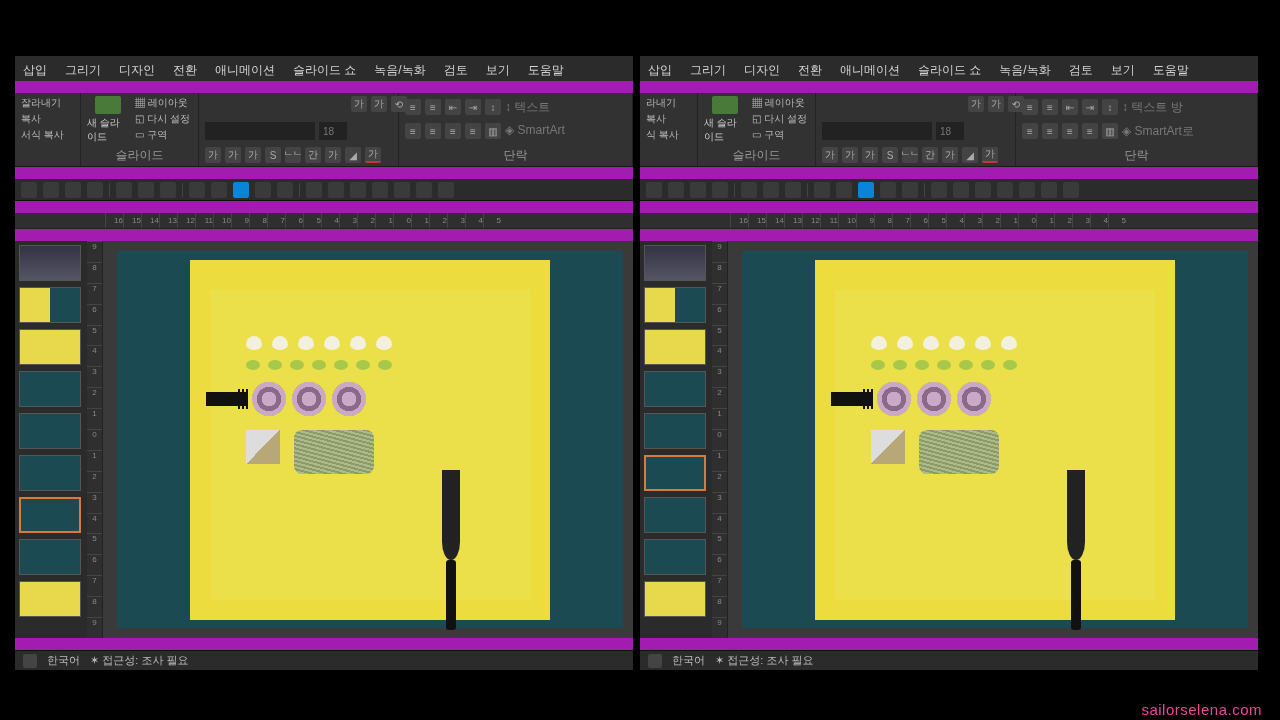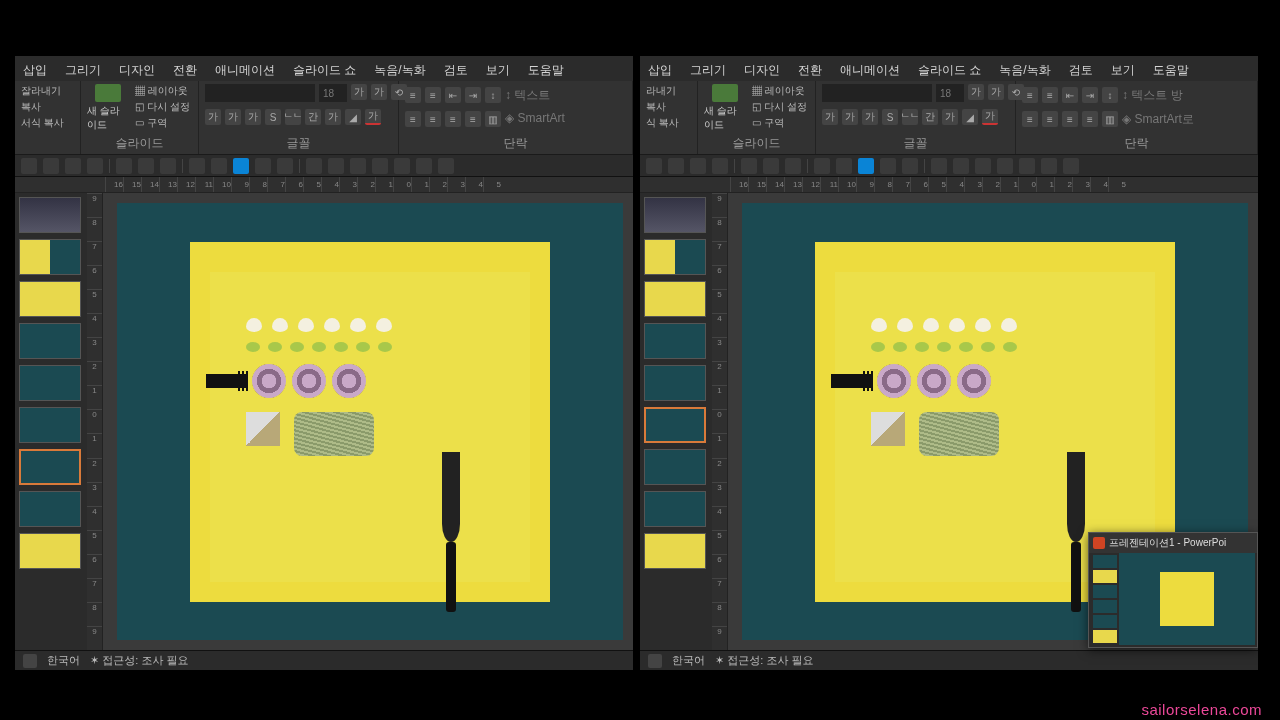--- a/index.html
+++ b/index.html
@@ -10,23 +10,24 @@
     overflow: hidden;
     font-family: "Malgun Gothic", sans-serif;
     font-size: 11px;
     color: #ccc;
     position: relative;
   }
   .window {
     position: absolute;
     top: 56px;
     width: 618px;
-    background: #701a75;
+    background: #a21caf;
     display: flex;
     flex-direction: column;
+    gap: 12px;
   }
   .window.left { left: 15px; height: 614px; }
   .window.right { left: 640px; height: 614px; }
 
   
   .ribbon-tabs {
     display: flex;
     gap: 10px;
     padding: 4px 4px 0 4px;
     background: #2b2b2b;
@@ -55,21 +56,21 @@
   .col { display: flex; flex-direction: column; gap: 2px; font-size: 10px; color: #bbb; }
   .col span { white-space: nowrap; }
   .bigbtn {
     width: 42px; height: 48px;
     display: flex; flex-direction: column; align-items: center; justify-content: flex-end;
     font-size: 10px; color: #ccc;
   }
   .bigbtn .ic { width: 26px; height: 26px; background: #4a6; border-radius: 2px; margin-bottom: 2px; }
   .fontbox {
     display: flex; align-items: center; gap: 2px;
-    background: #222; padding: 1px 4px; height: 18px; color: #777; font-size: 10px;
+    background: #222; padding: 1px 4px; height: 18px; color: #777; font-size: 10px; margin-top: 26px;
   }
   .toolrow { display: flex; gap: 4px; margin-top: 3px; }
   .tbtn { width: 16px; height: 16px; background: #444; border-radius: 2px; font-size: 10px; display:flex;align-items:center;justify-content:center;color:#aaa;}
   .smarticon { font-size: 12px; color: #777; }
 
   
   .qat {
     height: 22px;
     background: #2b2b2b;
     display: flex;
@@ -631,34 +632,15 @@
       </div>
     </div>
   </div>
 
   <div class="status">
     <div class="ic"></div>
     <span>한국어</span>
     <span>✶ <span>접근성: 조사 필요</span></span>
   </div>
 
-  <div class="preview-popup">
-    <div class="titlebar">
-      <div class="pp-icon"></div>
-      <span>프레젠테이션1 - PowerPoi</span>
-    </div>
-    <div class="mini">
-      <div class="th">
-          <div></div>
-          <div class="y"></div>
-          <div></div>
-          <div></div>
-          <div></div>
-          <div class="y"></div>
-        </div>
-      <div class="cv">
-          <div class="sq"></div>
-        </div>
-    </div>
-  </div>
 </div>
 
 <div class="watermark">sailorselena.com</div>
 
 </body></html>

